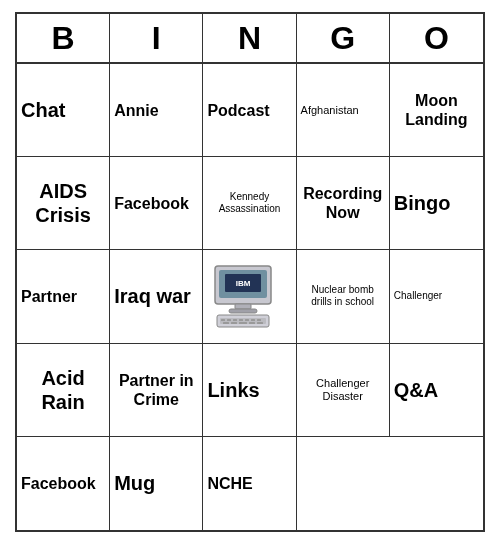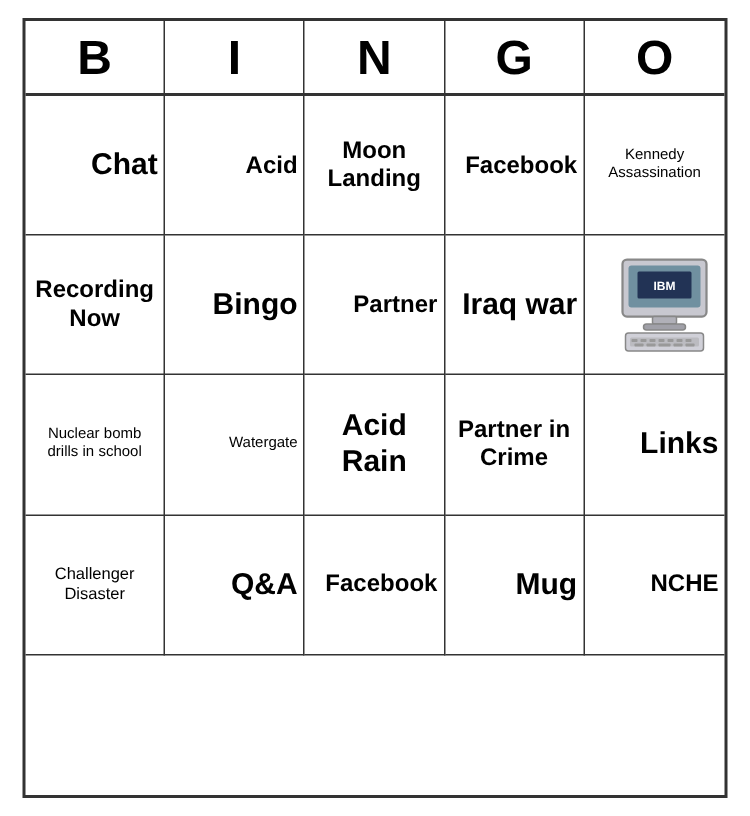--- a/index.html
+++ b/index.html
@@ -50,21 +50,21 @@
       display: grid;
       grid-template-columns: repeat(5, 1fr);
       grid-template-rows: repeat(5, 1fr);
       flex: 1;
     }
 
     .bingo-cell {
       border-right: 1px solid #333;
       border-bottom: 1px solid #333;
       display: flex;
-      justify-content: flex-end;
+      justify-content: flex-start;
       align-items: center;
       text-align: center;
       padding: 4px;
       overflow: hidden;
     }
 
     .bingo-cell:nth-child(5n) {
       border-right: none;
     }
 
@@ -104,24 +104,33 @@
       <div class="bingo-letter">I</div>
       <div class="bingo-letter">N</div>
       <div class="bingo-letter">G</div>
       <div class="bingo-letter">O</div>
     </div>
   <div class="bingo-grid">
   <div class="bingo-cell">
         <span class="cell-text large">Chat</span>
       </div>
       <div class="bingo-cell">
-        <span class="cell-text medium">Acid</span>
+        <span class="cell-text medium">Annie</span>
+      </div>
+      <div class="bingo-cell">
+        <span class="cell-text medium">Podcast</span>
+      </div>
+      <div class="bingo-cell">
+        <span class="cell-text small">Afghanistan</span>
       </div>
       <div class="bingo-cell">
         <span class="cell-text medium">Moon Landing</span>
+      </div>
+      <div class="bingo-cell">
+        <span class="cell-text large">AIDS Crisis</span>
       </div>
       <div class="bingo-cell">
         <span class="cell-text medium">Facebook</span>
       </div>
       <div class="bingo-cell">
         <span class="cell-text xsmall">Kennedy Assassination</span>
       </div>
       <div class="bingo-cell">
         <span class="cell-text medium">Recording Now</span>
       </div>
@@ -160,21 +169,21 @@
         <rect x="24" y="62" width="6" height="2" rx="0.5" fill="#999"></rect>
         <rect x="32" y="62" width="8" height="2" rx="0.5" fill="#999"></rect>
         <rect x="42" y="62" width="6" height="2" rx="0.5" fill="#999"></rect>
         <rect x="50" y="62" width="6" height="2" rx="0.5" fill="#999"></rect>
       </svg>
       </div>
       <div class="bingo-cell">
         <span class="cell-text xsmall">Nuclear bomb drills in school</span>
       </div>
       <div class="bingo-cell">
-        <span class="cell-text xsmall">Watergate</span>
+        <span class="cell-text xsmall">Challenger</span>
       </div>
       <div class="bingo-cell">
         <span class="cell-text large">Acid Rain</span>
       </div>
       <div class="bingo-cell">
         <span class="cell-text medium">Partner in Crime</span>
       </div>
       <div class="bingo-cell">
         <span class="cell-text large">Links</span>
       </div>

